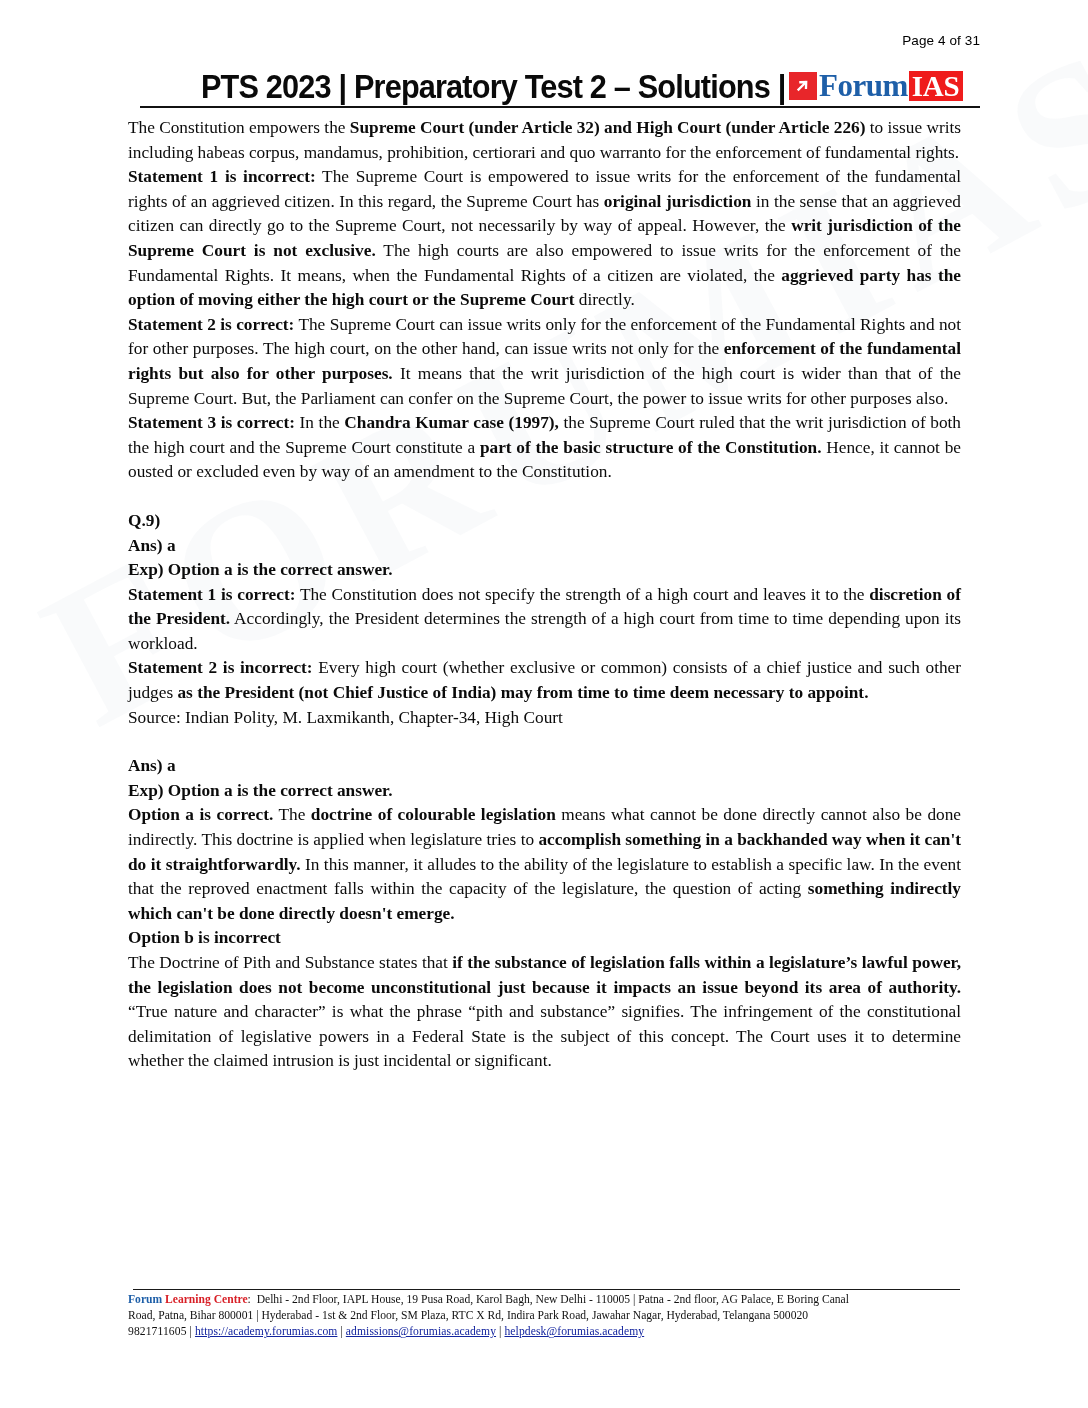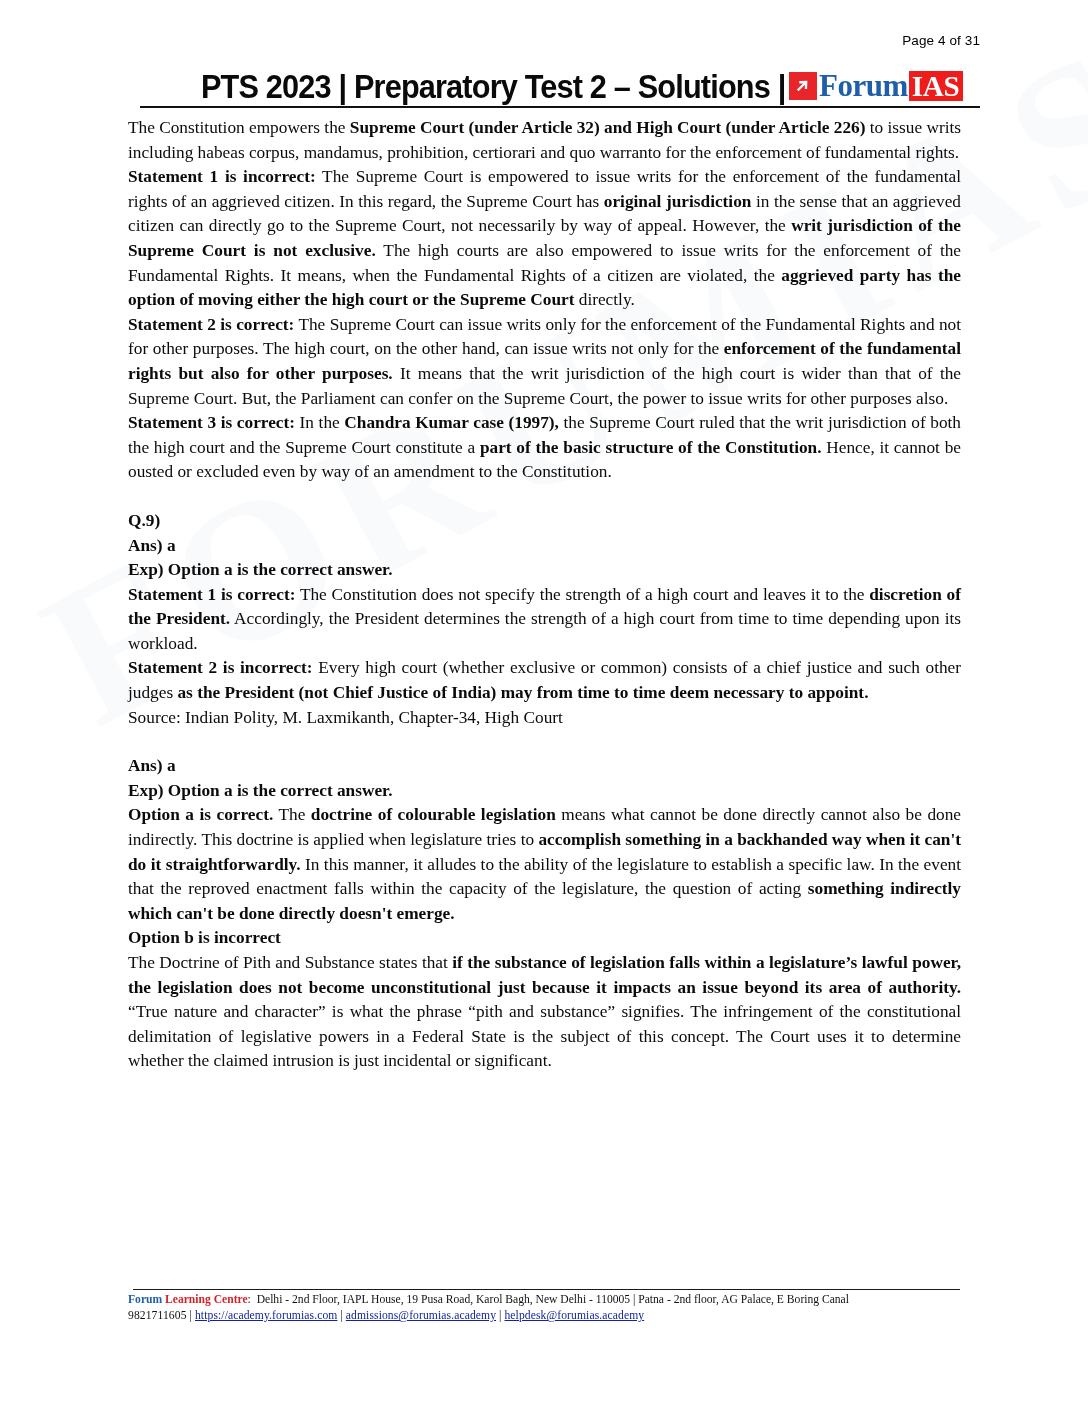--- a/index.html
+++ b/index.html
@@ -234,16 +234,17 @@
     <p class="para left"><b>Option b is incorrect</b></p>
 
     <p class="para"><span>The Doctrine of Pith and Substance states that </span><b>if the substance of legislation falls within a legislature’s lawful power, the legislation does not become unconstitutional just because it impacts an issue beyond its area of authority.</b><span> “True nature and character” is what the phrase “pith and substance” signifies. The infringement of the constitutional delimitation of legislative powers in a Federal State is the subject of this concept. The Court uses it to determine whether the claimed intrusion is just incidental or significant.</span></p>
 
   </div>
 
   <div class="footer-rule"></div>
 
   <div class="footer">
     <div class="footer-line"><span class="fl-forum">Forum</span><span>&nbsp;</span><span class="fl-learning">Learning Centre</span><span>:</span><span>&nbsp;&nbsp;</span><span>Delhi - 2nd Floor, IAPL House, 19 Pusa Road, Karol Bagh, New Delhi - 110005   | Patna - 2nd floor, AG Palace, E Boring Canal</span></div>
+    <div class="footer-line"><span>Road, Patna, Bihar 800001   | Hyderabad - 1st &amp; 2nd Floor, SM Plaza, RTC X Rd, Indira Park Road, Jawahar Nagar, Hyderabad, Telangana 500020</span></div>
     <div class="footer-line footer-line-3"><span>9821711605</span><span>&nbsp;</span><span>|</span><span>&nbsp;</span><span class="lnk">https://academy.forumias.com</span><span>&nbsp;</span><span>|</span><span>&nbsp;</span><span class="lnk">admissions@forumias.academy</span><span>&nbsp;</span><span>|</span><span>&nbsp;</span><span class="lnk">helpdesk@forumias.academy</span></div>
   </div>
 
 </div>
 
 </body></html>

